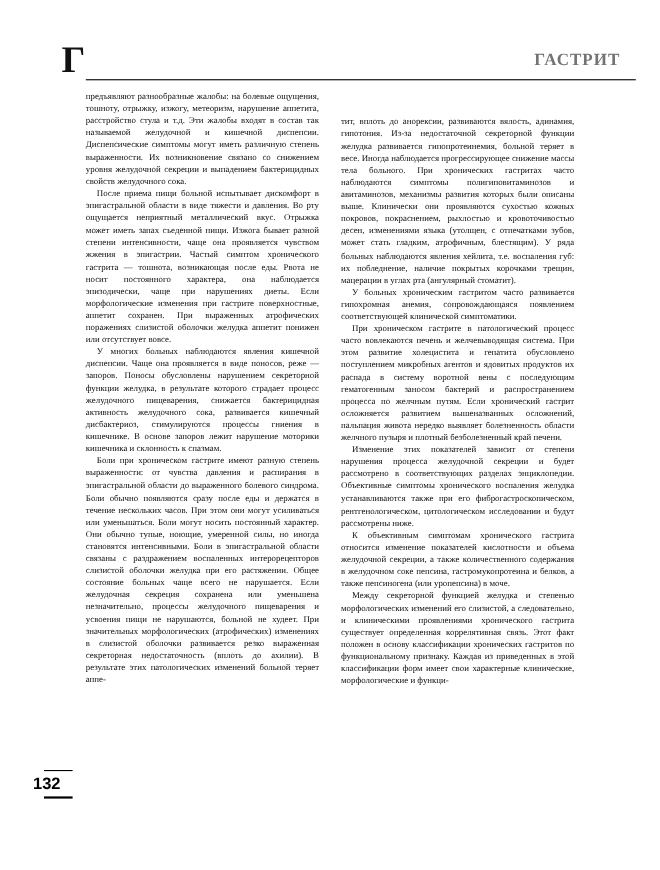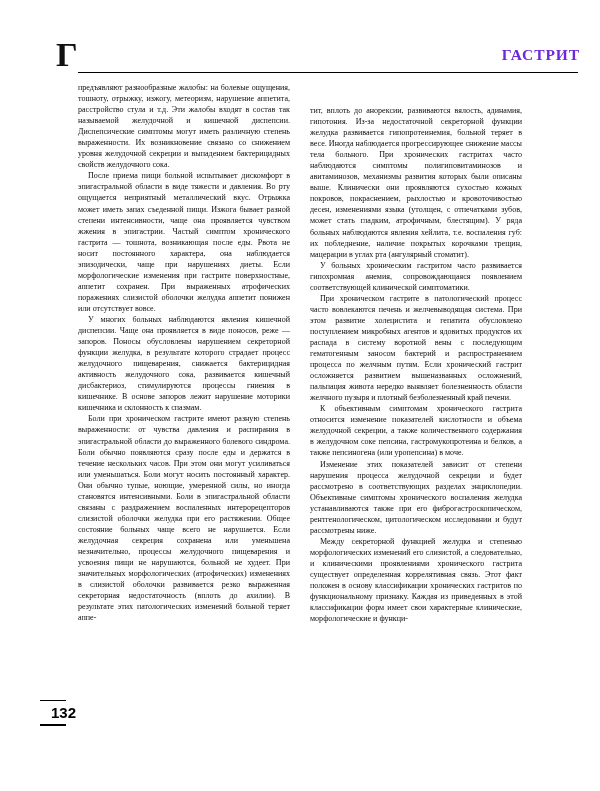--- a/index.html
+++ b/index.html
@@ -36,27 +36,27 @@
     top: -6px;
     font-family: "Liberation Serif", "DejaVu Serif", serif;
     font-weight: bold;
     font-size: 34px;
     line-height: 34px;
     letter-spacing: 0.5px;
     color: #111111;
   }
   .running-head {
     position: absolute;
-    right: 20px;
+    right: 36px;
     top: 2px;
     font-family: "Liberation Serif", "DejaVu Serif", serif;
     font-weight: bold;
     font-size: 15.5px;
     letter-spacing: 0.9px;
-    color: #6d28d9;
+    color: #737373;
     text-align: center;
   }
   .header-rule {
     position: absolute;
     left: 78px;
     right: 22px;
     top: 28px;
     height: 1.4px;
     background: #000000;
   }
@@ -92,21 +92,21 @@
   .col p.cont {
     text-indent: 0;
   }
 
   
   .folio {
     position: absolute;
     left: 30px;
     top: 700px;
     width: 46px;
-    text-align: right;
+    text-align: left;
   }
   .folio-rule {
     width: 26px;
     height: 1.3px;
     background: #000000;
     margin: 0 auto;
   }
   .folio-num {
     font-family: "Liberation Sans", "DejaVu Sans", sans-serif;
     font-weight: bold;
@@ -131,22 +131,22 @@
     <div class="col col-left">
         <p class="cont">предъявляют разнообразные жалобы: на болевые ощущения, тошноту, отрыжку, изжогу, метеоризм, нарушение аппетита, расстройство стула и т.д. Эти жалобы входят в состав так называемой желудочной и кишечной диспепсии. Диспепсические симптомы могут иметь различную степень выраженности. Их возникновение связано со снижением уровня желудочной секреции и выпадением бактерицидных свойств желудочного сока.</p>
         <p>После приема пищи больной испытывает дискомфорт в эпигастральной области в виде тяжести и давления. Во рту ощущается неприятный металлический вкус. Отрыжка может иметь запах съеденной пищи. Изжога бывает разной степени интенсивности, чаще она проявляется чувством жжения в эпигастрии. Частый симптом хронического гастрита — тошнота, возникающая после еды. Рвота не носит постоянного характера, она наблюдается эпизодически, чаще при нарушениях диеты. Если морфологические изменения при гастрите поверхностные, аппетит сохранен. При выраженных атрофических поражениях слизистой оболочки желудка аппетит понижен или отсутствует вовсе.</p>
         <p>У многих больных наблюдаются явления кишечной диспепсии. Чаще она проявляется в виде поносов, реже — запоров. Поносы обусловлены нарушением секреторной функции желудка, в результате которого страдает процесс желудочного пищеварения, снижается бактерицидная активность желудочного сока, развивается кишечный дисбактериоз, стимулируются процессы гниения в кишечнике. В основе запоров лежит нарушение моторики кишечника и склонность к спазмам.</p>
         <p>Боли при хроническом гастрите имеют разную степень выраженности: от чувства давления и распирания в эпигастральной области до выраженного болевого синдрома. Боли обычно появляются сразу после еды и держатся в течение нескольких часов. При этом они могут усиливаться или уменьшаться. Боли могут носить постоянный характер. Они обычно тупые, ноющие, умеренной силы, но иногда становятся интенсивными. Боли в эпигастральной области связаны с раздражением воспаленных интерорецепторов слизистой оболочки желудка при его растяжении. Общее состояние больных чаще всего не нарушается. Если желудочная секреция сохранена или уменьшена незначительно, процессы желудочного пищеварения и усвоения пищи не нарушаются, больной не худеет. При значительных морфологических (атрофических) изменениях в слизистой оболочки развивается резко выраженная секреторная недостаточность (вплоть до ахилии). В результате этих патологических изменений больной теряет аппе-</p>
       </div>
     <div class="col col-right">
         <p class="cont">тит, вплоть до анорексии, развиваются вялость, адинамия, гипотония. Из-за недостаточной секреторной функции желудка развивается гипопротеинемия, больной теряет в весе. Иногда наблюдается прогрессирующее снижение массы тела больного. При хронических гастритах часто наблюдаются симптомы полигиповитаминозов и авитаминозов, механизмы развития которых были описаны выше. Клинически они проявляются сухостью кожных покровов, покраснением, рыхлостью и кровоточивостью десен, изменениями языка (утолщен, с отпечатками зубов, может стать гладким, атрофичным, блестящим). У ряда больных наблюдаются явления хейлита, т.е. воспаления губ: их побледнение, наличие покрытых корочками трещин, мацерации в углах рта (ангулярный стоматит).</p>
         <p>У больных хроническим гастритом часто развивается гипохромная анемия, сопровождающаяся появлением соответствующей клинической симптоматики.</p>
         <p>При хроническом гастрите в патологический процесс часто вовлекаются печень и желчевыводящая система. При этом развитие холецистита и гепатита обусловлено поступлением микробных агентов и ядовитых продуктов их распада в систему воротной вены с последующим гематогенным заносом бактерий и распространением процесса по желчным путям. Если хронический гастрит осложняется развитием вышеназванных осложнений, пальпация живота нередко выявляет болезненность области желчного пузыря и плотный безболезненный край печени.</p>
+        <p>Изменение этих показателей зависит от степени нарушения процесса желудочной секреции и будет рассмотрено в соответствующих разделах энциклопедии. Объективные симптомы хронического воспаления желудка устанавливаются также при его фиброгастроскопическом, рентгенологическом, цитологическом исследовании и будут рассмотрены ниже.</p>
         <p>К объективным симптомам хронического гастрита относится изменение показателей кислотности и объема желудочной секреции, а также количественного содержания в желудочном соке пепсина, гастромукопротеина и белков, а также пепсиногена (или уропепсина) в моче.</p>
-        <p>Изменение этих показателей зависит от степени нарушения процесса желудочной секреции и будет рассмотрено в соответствующих разделах энциклопедии. Объективные симптомы хронического воспаления желудка устанавливаются также при его фиброгастроскопическом, рентгенологическом, цитологическом исследовании и будут рассмотрены ниже.</p>
         <p>Между секреторной функцией желудка и степенью морфологических изменений его слизистой, а следовательно, и клиническими проявлениями хронического гастрита существует определенная коррелятивная связь. Этот факт положен в основу классификации хронических гастритов по функциональному признаку. Каждая из приведенных в этой классификации форм имеет свои характерные клинические, морфологические и функци-</p>
       </div>
   </div>
 
   <div class="folio">
     <div class="folio-rule"></div>
     <div class="folio-num">132</div>
     <div class="folio-rule"></div>
   </div>
 

